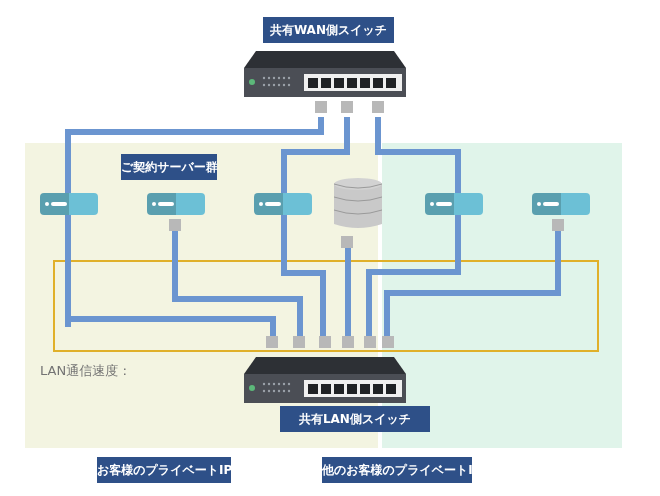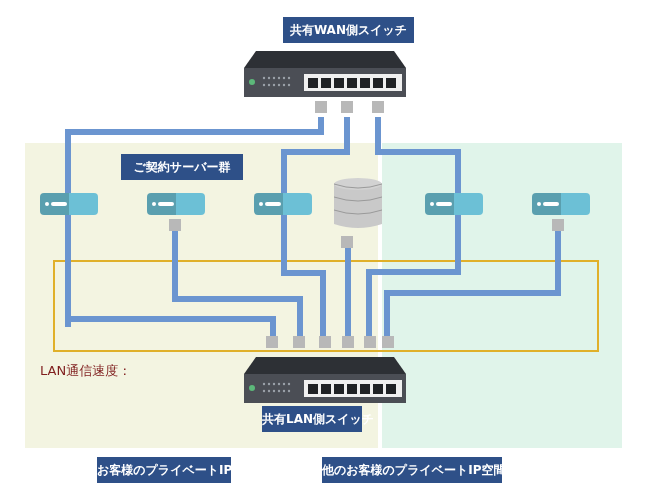--- a/index.html
+++ b/index.html
@@ -7,21 +7,21 @@
   .zone { position:absolute; }
   .label { position:absolute; background:#2e5088; color:#ffffff; font-weight:bold; font-size:12px; text-align:center; line-height:26px; white-space:nowrap; }
   .cable { position:absolute; background:#6b95d0; }
   .port { position:absolute; width:12px; height:12px; background:#b8b8b8; }
   .server { position:absolute; width:58px; height:22px; border-radius:4px; overflow:hidden; }
   .server .left { position:absolute; left:0; top:0; width:29px; height:22px; background:#5a9faf; }
   .server .right { position:absolute; left:29px; top:0; width:29px; height:22px; background:#6cc0d6; }
   .server .dot { position:absolute; left:5px; top:9px; width:4px; height:4px; border-radius:2px; background:#fff; }
   .server .bar { position:absolute; left:11px; top:9px; width:16px; height:4px; border-radius:2px; background:#fff; }
   .switch { position:absolute; width:162px; height:46px; }
-  .note { position:absolute; color:#7f1d1d; font-size:13px; line-height:18px; }
+  .note { position:absolute; color:#737373; font-size:13px; line-height:18px; }
 </style>
 </head>
 <body>
 
 <div class="zone" style="left:25px;top:143px;width:353px;height:305px;background:#f3f4e1;"></div>
 <div class="zone" style="left:382px;top:143px;width:240px;height:305px;background:#e0f4ea;"></div>
 
 <div class="zone" style="left:53px;top:260px;width:546px;height:92px;border:2px solid #e0b02a;box-sizing:border-box;"></div>
 
 <div>
@@ -162,21 +162,21 @@
     <path d="M64 27 h10 v10 h-10 z"></path>
       <path d="M77 27 h10 v10 h-10 z"></path>
       <path d="M90 27 h10 v10 h-10 z"></path>
       <path d="M103 27 h10 v10 h-10 z"></path>
       <path d="M116 27 h10 v10 h-10 z"></path>
       <path d="M129 27 h10 v10 h-10 z"></path>
       <path d="M142 27 h10 v10 h-10 z"></path>
   </g>
 </svg>
 
-<div class="label" style="left:263px;top:17px;width:131px;margin-left:20px;">共有WAN側スイッチ</div>
-<div class="label" style="left:121px;top:154px;width:122px;">ご契約サーバー群</div>
-<div class="label" style="left:262px;top:406px;width:100px;">共有LAN側スイッチ</div>
+<div class="label" style="left:263px;top:17px;width:131px;">共有WAN側スイッチ</div>
+<div class="label" style="left:121px;top:154px;width:96px;">ご契約サーバー群</div>
+<div class="label" style="left:280px;top:406px;width:150px;">共有LAN側スイッチ</div>
 <div class="label" style="left:97px;top:457px;width:134px;">お客様のプライベートIP空間</div>
-<div class="label" style="left:322px;top:457px;width:180px;left:322px;">他のお客様のプライベートIP空間</div>
+<div class="label" style="left:322px;top:457px;width:150px;left:322px;">他のお客様のプライベートIP空間</div>
 
 <div class="note" style="left:40px;top:362px;">
   <div>LAN通信速度：</div>
 </div>
 
 </body></html>

